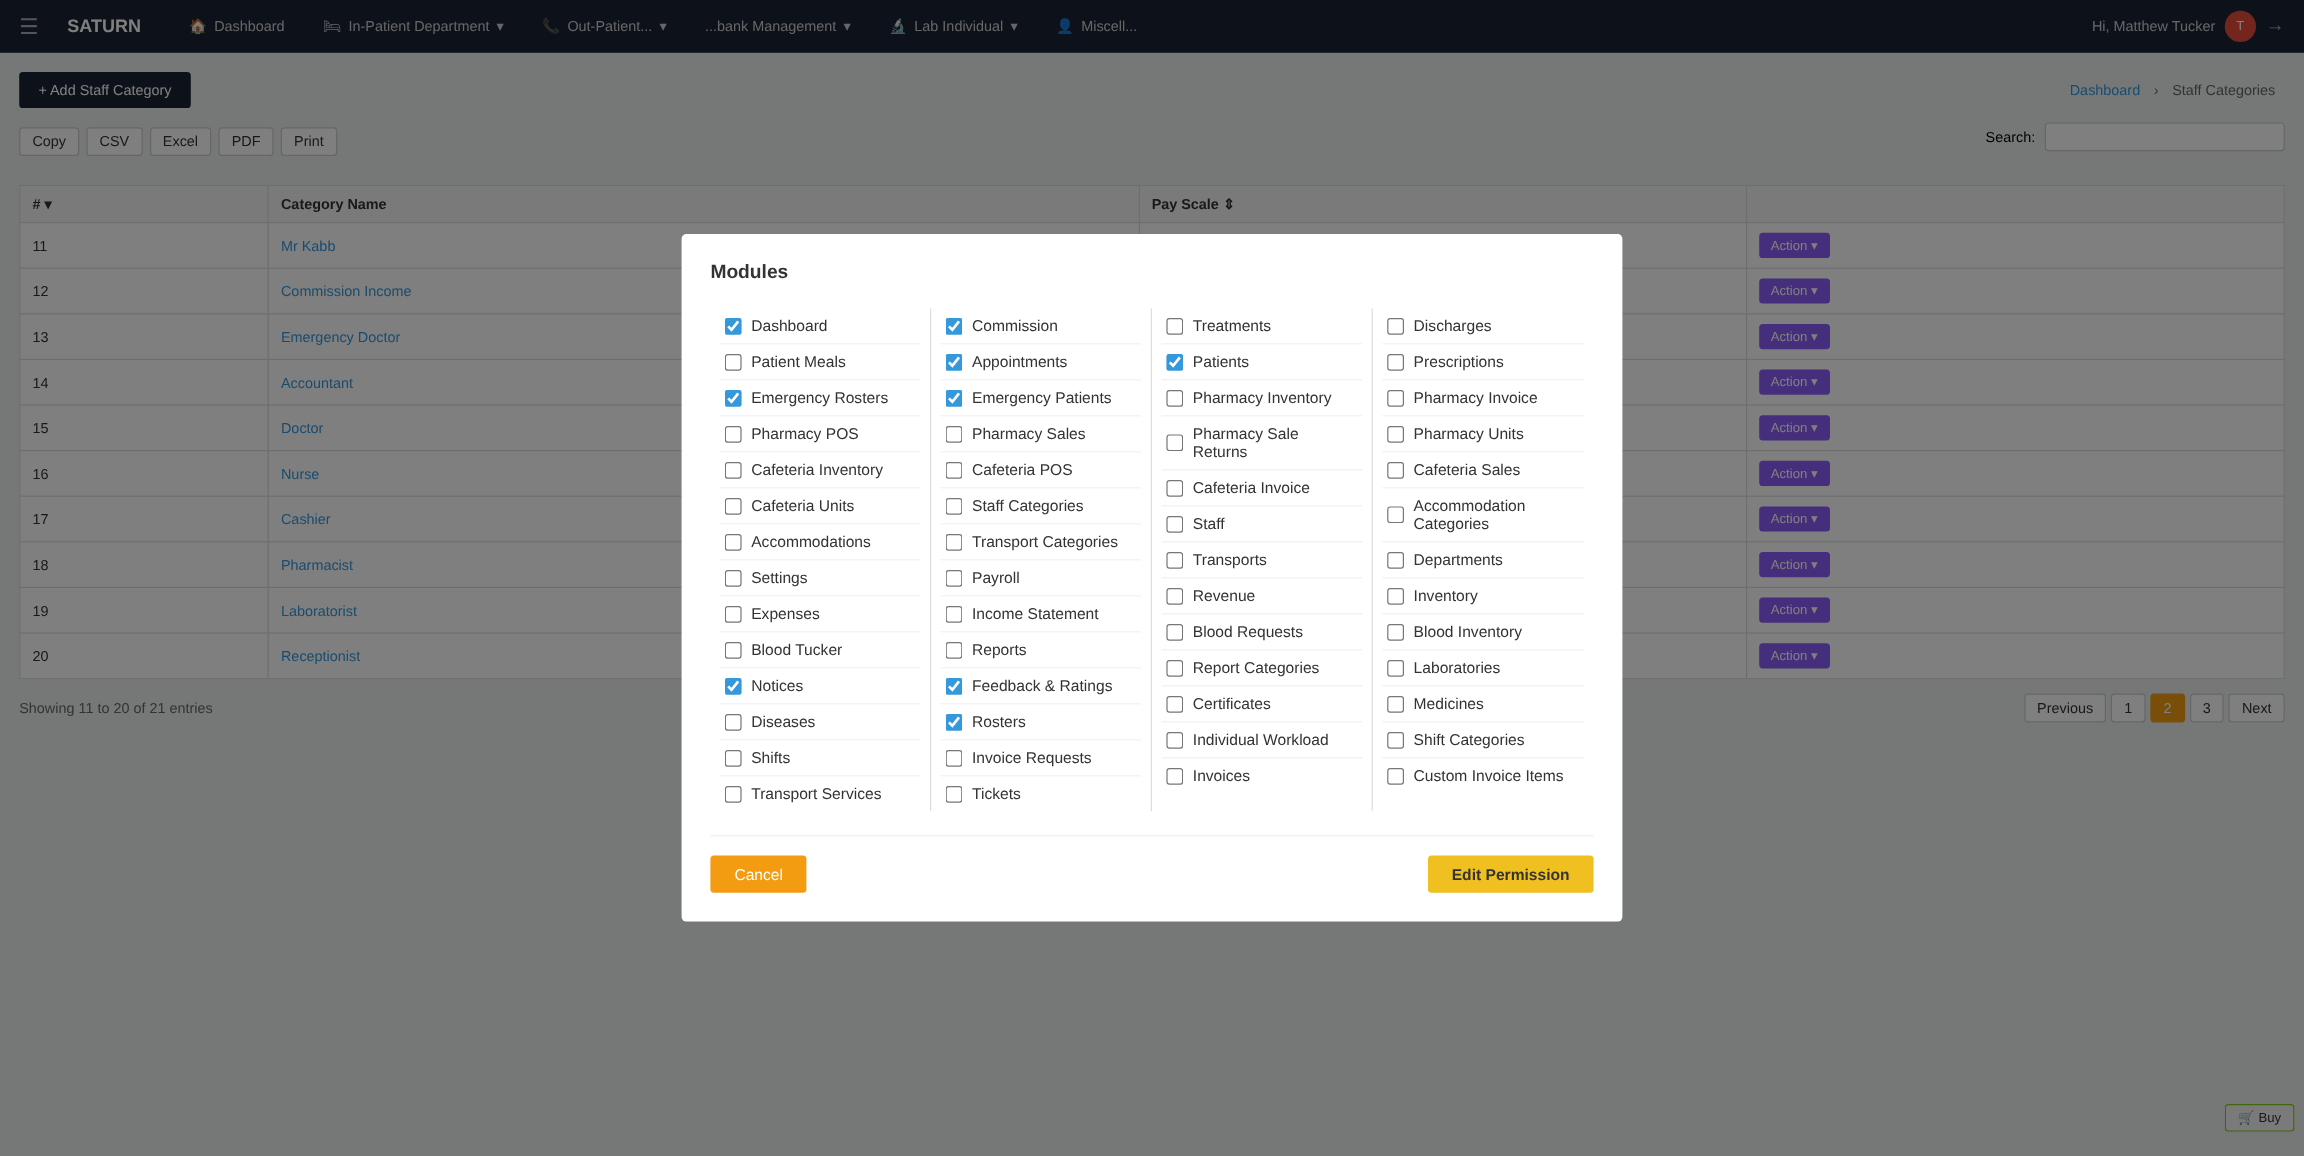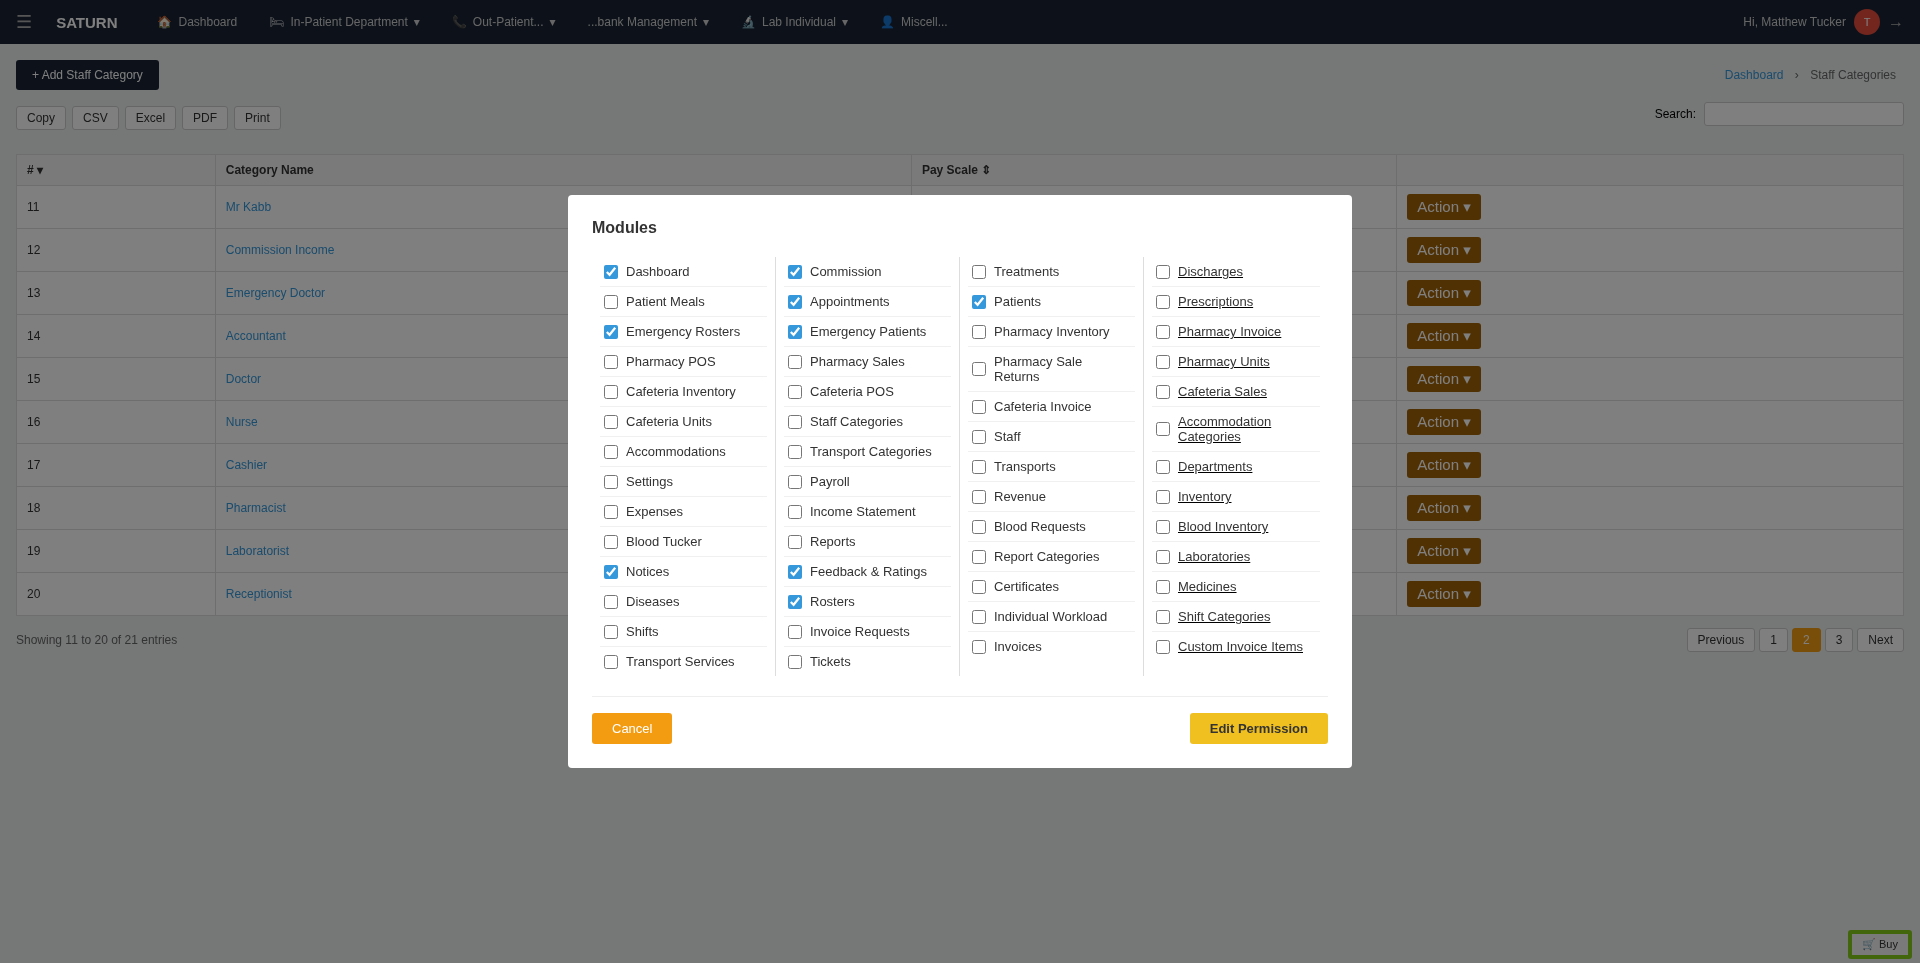--- a/index.html
+++ b/index.html
@@ -63,21 +63,21 @@
       color: #333;
     }
 
     
     .data-table { width: 100%; border-collapse: collapse; background: #fff; font-size: 12px; }
     .data-table thead th { background: #f5f5f5; border: 1px solid #ddd; padding: 8px 10px; text-align: left; color: #333; }
     .data-table tbody td { border: 1px solid #ddd; padding: 8px 10px; color: #333; }
     .data-table td a { color: #3498db; text-decoration: none; }
     .search-row { display: flex; justify-content: flex-end; align-items: center; margin-bottom: 20px; gap: 8px; font-size: 12px; }
     .search-row input { border: 1px solid #ccc; padding: 4px 8px; border-radius: 3px; font-size: 12px; width: 200px; }
-    .action-btn { background: #a16207; color: #fff; border: none; padding: 4px 10px; border-radius: 3px; cursor: pointer; font-size: 15px; }
+    .action-btn { background: #8b5cf6; color: #fff; border: none; padding: 4px 10px; border-radius: 3px; cursor: pointer; font-size: 11px; }
 
     
     .pagination { display: flex; align-items: center; justify-content: space-between; margin-top: 12px; font-size: 12px; }
     .page-info { color: #666; }
     .page-btns { display: flex; gap: 4px; align-items: center; }
     .page-btn { border: 1px solid #ccc; background: #fff; padding: 4px 10px; border-radius: 3px; cursor: pointer; font-size: 12px; color: #333; }
     .page-btn.active { background: #f39c12; color: #fff; border-color: #f39c12; }
 
     
     .overlay {
@@ -97,29 +97,29 @@
       width: 784px;
       max-height: 90vh;
       overflow-y: auto;
       padding: 24px;
       position: relative;
       z-index: 101;
     }
     .modal-title { font-size: 16px; font-weight: bold; color: #333; margin-bottom: 20px; }
     .modules-grid { display: grid; grid-template-columns: 1fr 1fr 1fr 1fr; gap: 0; }
     .module-col { border-right: 1px solid #ddd; padding: 0 8px; }
-    .module-col:last-child { border-right: none; text-decoration: underline; }
+    .module-col:last-child { border-right: none; }
     .module-item { display: flex; align-items: center; gap: 8px; padding: 7px 4px; border-bottom: 1px solid #f0f0f0; font-size: 13px; color: #333; }
     .module-item:last-child { border-bottom: none; }
     .module-item input[type=checkbox] { width: 14px; height: 14px; accent-color: #3498db; cursor: pointer; flex-shrink: 0; }
     .modal-footer { display: flex; justify-content: space-between; align-items: center; margin-top: 20px; padding-top: 16px; border-top: 1px solid #eee; }
     .cancel-btn { background: #f39c12; color: #fff; border: none; padding: 8px 20px; border-radius: 3px; cursor: pointer; font-size: 13px; }
     .edit-perm-btn { background: #f0c020; color: #333; border: none; padding: 8px 20px; border-radius: 3px; cursor: pointer; font-size: 13px; font-weight: bold; }
 
-    .buy-btn { position: fixed; bottom: 4px; right: 8px; background: #f5f5f5; border: 4px solid #84cc16; padding: 4px 10px; font-size: 11px; border-radius: 3px; cursor: pointer; color: #333; }
+    .buy-btn { position: fixed; bottom: 20px; right: 8px; background: #f5f5f5; border: 1px solid #84cc16; padding: 4px 10px; font-size: 11px; border-radius: 3px; cursor: pointer; color: #333; }
   </style>
 </head>
 <body>
 
 <nav class="top-nav">
   <span class="hamburger">☰</span>
   <span class="brand">SATURN</span>
   <div class="nav-items">
     <div class="nav-item">
         <span>🏠</span> 

